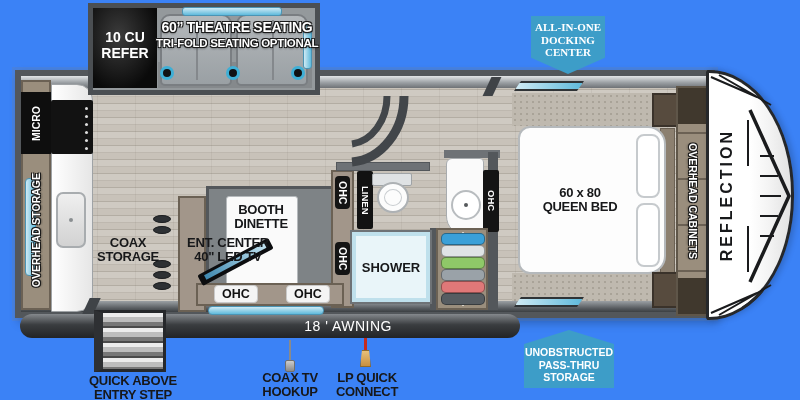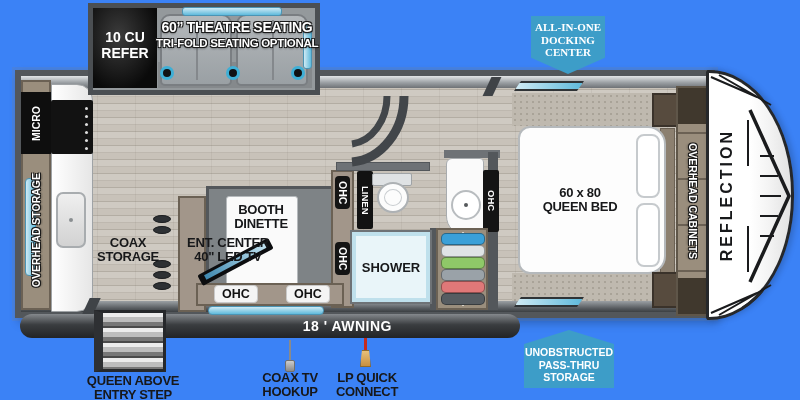--- a/index.html
+++ b/index.html
@@ -155,21 +155,21 @@
   .cap{left:706px;top:70px;width:88px;height:250px;z-index:4;box-sizing:border-box;
     background:linear-gradient(90deg,#ffffff 50%,#f4f4f4 72%,#e2e2e2);
     border:3px solid #26282b;border-radius:3px 86px 86px 3px / 3px 125px 125px 3px;
     box-shadow:3px 0 6px rgba(0,0,0,.2);}
   .reflection-label{left:712px;top:100px;width:30px;height:190px;z-index:6;
     font-size:16px;font-weight:bold;letter-spacing:3px;color:#17181a;}
 
   
   .awning{left:20px;top:314px;width:500px;height:24px;border-radius:12px;z-index:2;
     background:linear-gradient(180deg,#85898d,#3a3d40 45%,#222426);}
-  .awning-lbl{position:absolute;right:128px;top:4px;color:#fff;font-weight:bold;font-size:14px;
+  .awning-lbl{position:absolute;right:128px;top:4px;color:#fff;font-weight:normal;font-size:14px;
     letter-spacing:0.5px;white-space:nowrap;}
   .steps{left:94px;top:310px;width:72px;height:62px;z-index:3;border:3px solid #26282b;
     border-left:9px solid #2e3033;box-sizing:border-box;
     background:repeating-linear-gradient(180deg,#ececec 0 4px,#bdbdbd 4px 9px,#777 9px 13px,#4a4a4a 13px 15px);}
   .coax-line{left:289px;top:340px;width:2px;height:22px;background:#8a8a8a;z-index:2;}
   .coax-tip{left:285px;top:360px;width:10px;height:12px;border-radius:2px;z-index:2;
     background:linear-gradient(180deg,#cdcdcd,#8a8a8a);border:1px solid #6f6f6f;box-sizing:border-box;}
   .lp-line{left:364px;top:338px;width:3px;height:13px;background:#c42b1f;z-index:2;}
   .lp-tip{left:360px;top:350px;width:11px;height:17px;z-index:2;
     background:linear-gradient(180deg,#e8c07a,#c89040);border:1px solid #8f6a2a;box-sizing:border-box;
@@ -300,21 +300,21 @@
   <div class="abs cap"></div>
   <div class="abs reflection-label flexc">
     <span class="vflip">REFLECTION</span>
   </div>
 
   <div class="abs awning">
     <div class="awning-lbl">18 ' AWNING</div>
   </div>
   <div class="abs steps"></div>
   <div class="lbl" style="left:68px;top:374px;width:130px;font-size:13px;">
-    <span>QUEEN ABOVE</span><br>
+    <span>QUICK ABOVE</span><br>
     <span>ENTRY STEP</span>
   </div>
   <div class="abs coax-line"></div>
   <div class="abs coax-tip"></div>
   <div class="lbl" style="left:250px;top:371px;width:80px;font-size:13px;text-align:center;">
     <span>COAX TV</span><br>
     <span>HOOKUP</span>
   </div>
   <div class="abs lp-line"></div>
   <div class="abs lp-tip"></div>

